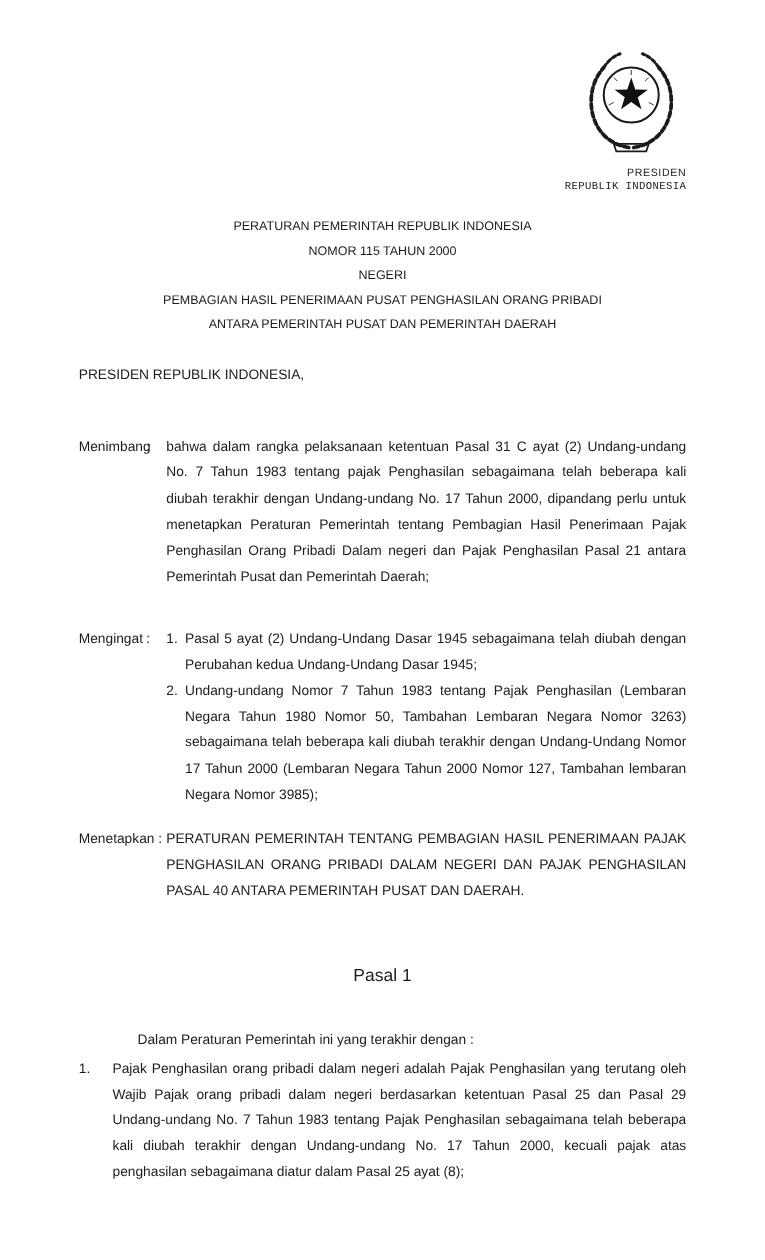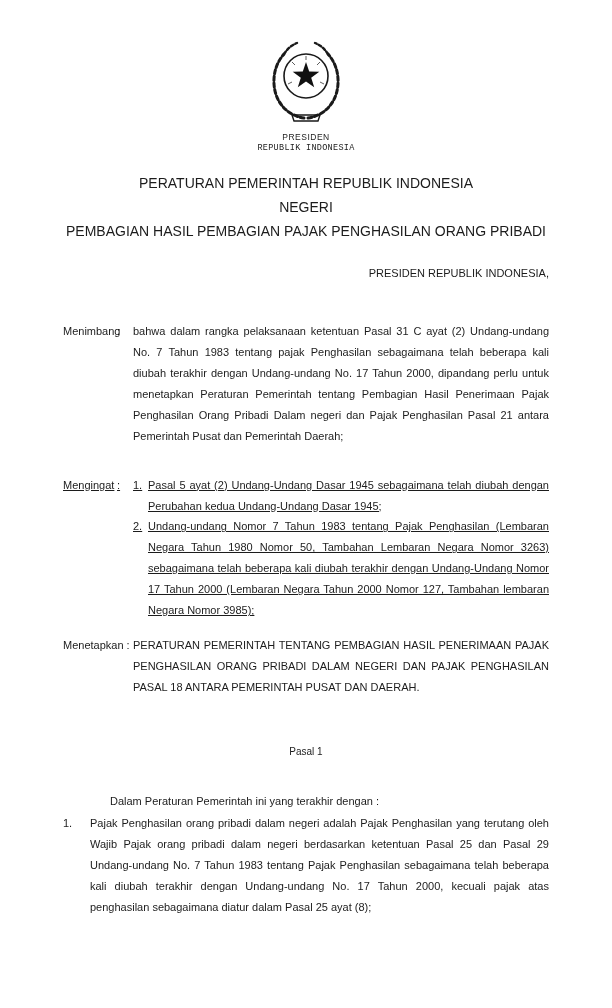--- a/index.html
+++ b/index.html
@@ -8,62 +8,62 @@
     min-height: 1008px;
     margin: 0 auto;
     box-sizing: border-box;
     background: #ffffff;
     font-family: "Liberation Sans", sans-serif;
     color: #1c1c1c;
     padding: 36px 63px 40px 63px;
   }
 
   
-  .emblem-wrap { text-align: center; }
+  .emblem-wrap { text-align: right; }
   .emblem-caption { margin-top: 4px; }
   .emblem-caption .cap1 { font-size: 8.5px; letter-spacing: 0.5px; }
   .emblem-caption .cap2 { font-size: 8.5px; letter-spacing: 0.3px; margin-top: 1px; font-family: Liberation Mono, monospace; }
 
   
   .title-block { margin-top: 22px; text-align: center; }
-  .title-block .t-line { font-size: 14px; line-height: 1.15; margin-bottom: 8px; }
-  .salutation { text-align: right; font-size: 11px; margin-top: 28px; }
+  .title-block .t-line { font-size: 10px; line-height: 1.15; margin-bottom: 8px; }
+  .salutation { text-align: left; font-size: 11px; margin-top: 28px; }
 
   
   .labeled-row {
     display: grid;
     grid-template-columns: 54px 16px 1fr;
     font-size: 11px;
     line-height: 1.9;
   }
   .labeled-row .lbl { text-align: left; }
   .labeled-row .colon { text-align: left; }
   .labeled-row .body-text { text-align: justify; }
 
   .menimbang-row { margin-top: 42px; }
-  .mengingat-row { margin-top: 28px; text-decoration: underline; }
+  .mengingat-row { margin-top: 28px; }
 
   .num-item {
     display: grid;
     grid-template-columns: 15px 1fr;
     text-align: justify;
   }
 
   .memutuskan { text-align: center; font-size: 11px; margin-top: 6px; line-height: 1.9; }
 
   .menetapkan-row {
     display: grid;
     grid-template-columns: 70px 1fr;
     font-size: 11px;
     line-height: 1.9;
     margin-top: 14px;
   }
   .menetapkan-row .body-text { text-align: justify; }
 
-  .pasal-heading { text-align: center; font-size: 10px; margin-top: 48px; }
+  .pasal-heading { text-align: center; font-size: 14px; margin-top: 48px; }
 
   .pasal-intro {
     font-size: 11px;
     line-height: 1.9;
     margin-top: 34px;
     text-indent: 47px;
   }
 
   .pasal-list-item {
     display: grid;
@@ -103,22 +103,24 @@
       <path d="M30 79 L58 79 L56 85 L32 85 Z" fill="none" stroke="#1a1a1a" stroke-width="1.4"></path>
     </svg>
     <div class="emblem-caption">
       <div class="cap1">PRESIDEN</div>
       <div class="cap2">REPUBLIK INDONESIA</div>
     </div>
   </div>
 
   <div class="title-block">
     <div class="t-line">PERATURAN PEMERINTAH REPUBLIK INDONESIA</div>
+    <div class="t-line">NOMOR 115 TAHUN 2000</div>
     <div class="t-line">NEGERI</div>
-    <div class="t-line">PEMBAGIAN HASIL PEMBAGIAN PAJAK PENGHASILAN ORANG PRIBADI</div>
+    <div class="t-line">PEMBAGIAN HASIL PENERIMAAN PUSAT PENGHASILAN ORANG PRIBADI</div>
+    <div class="t-line">ANTARA PEMERINTAH PUSAT DAN PEMERINTAH DAERAH</div>
   </div>
 
   <div class="salutation">PRESIDEN REPUBLIK INDONESIA,</div>
 
   <div class="labeled-row menimbang-row">
     <div class="lbl">Menimbang</div>
     <div class="colon">:</div>
     <div class="body-text">bahwa dalam rangka pelaksanaan ketentuan Pasal 31 C ayat (2) Undang-undang No. 7 Tahun 1983 tentang pajak Penghasilan sebagaimana telah beberapa kali diubah terakhir dengan Undang-undang No. 17 Tahun 2000, dipandang perlu untuk menetapkan Peraturan Pemerintah tentang Pembagian Hasil Penerimaan Pajak Penghasilan Orang Pribadi Dalam negeri dan Pajak Penghasilan Pasal 21 antara Pemerintah Pusat dan Pemerintah Daerah;</div>
   </div>
 
@@ -133,21 +135,21 @@
       <div class="num-item">
         <div>2.</div>
         <div>Undang-undang Nomor 7 Tahun 1983 tentang Pajak Penghasilan (Lembaran Negara Tahun 1980 Nomor 50, Tambahan Lembaran Negara Nomor 3263) sebagaimana telah beberapa kali diubah terakhir dengan Undang-Undang Nomor 17 Tahun 2000 (Lembaran Negara Tahun 2000 Nomor 127, Tambahan lembaran Negara Nomor 3985);</div>
       </div>
     </div>
   </div>
 
 
   <div class="menetapkan-row">
     <div>Menetapkan :</div>
-    <div class="body-text">PERATURAN PEMERINTAH TENTANG PEMBAGIAN HASIL PENERIMAAN PAJAK PENGHASILAN ORANG PRIBADI DALAM NEGERI DAN PAJAK PENGHASILAN PASAL 18 ANTARA PEMERINTAH PUSAT DAN DAERAH.</div>
+    <div class="body-text">PERATURAN PEMERINTAH TENTANG PEMBAGIAN HASIL PENERIMAAN PAJAK PENGHASILAN ORANG PRIBADI DALAM NEGERI DAN PAJAK PENGHASILAN PASAL 40 ANTARA PEMERINTAH PUSAT DAN DAERAH.</div>
   </div>
 
   <div class="pasal-heading">Pasal 1</div>
 
   <div class="pasal-intro">Dalam Peraturan Pemerintah ini yang terakhir dengan :</div>
 
   <div class="pasal-list-item">
     <div>1.</div>
     <div>Pajak Penghasilan orang pribadi dalam negeri adalah Pajak Penghasilan yang terutang oleh Wajib Pajak orang pribadi dalam negeri berdasarkan ketentuan Pasal 25 dan Pasal 29 Undang-undang No. 7 Tahun 1983 tentang Pajak Penghasilan sebagaimana telah beberapa kali diubah terakhir dengan Undang-undang No. 17 Tahun 2000, kecuali pajak atas penghasilan sebagaimana diatur dalam Pasal 25 ayat (8);</div>
   </div>

